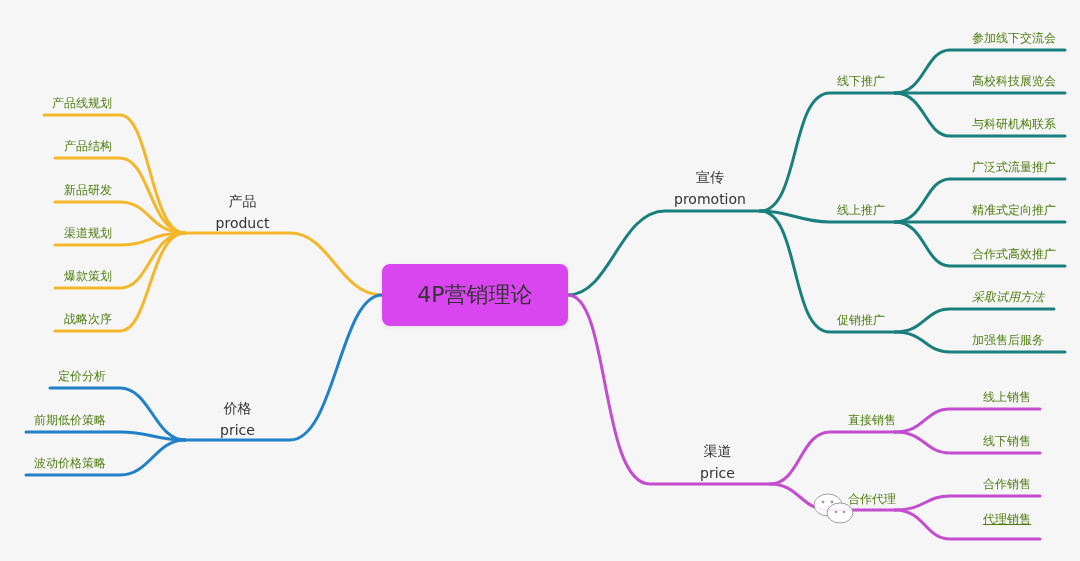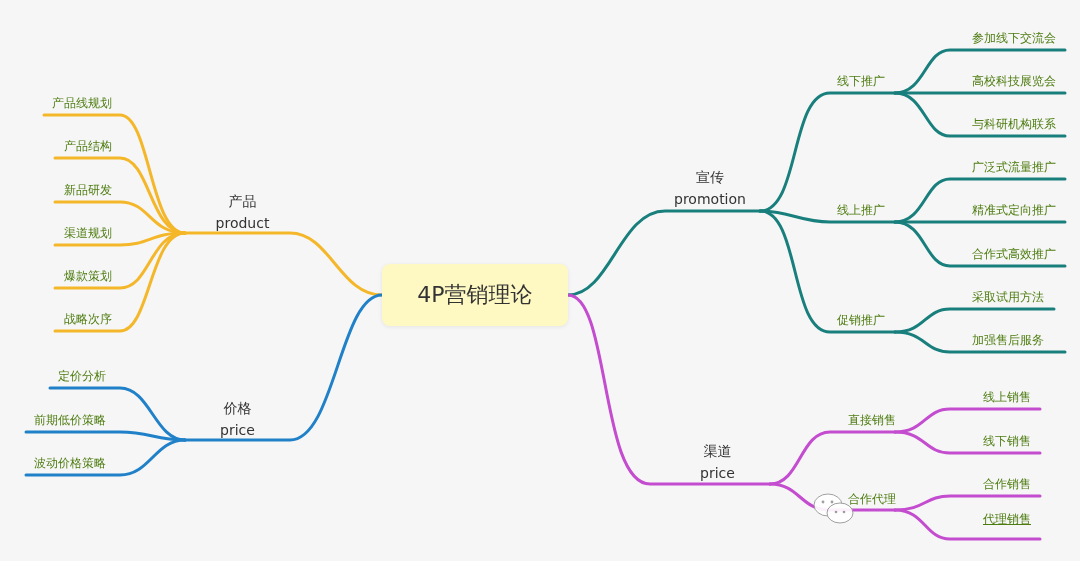--- a/index.html
+++ b/index.html
@@ -2,21 +2,21 @@
 <html><head>
 <meta charset="utf-8">
 <style>
   html, body { margin:0; padding:0; }
   body { width:1080px; height:561px; background:#f6f6f7; position:relative; overflow:hidden;
          font-family:"DejaVu Sans","Liberation Sans",sans-serif; color:#333; }
   svg.links { position:absolute; left:0; top:0; width:1080px; height:561px; }
   .lbl { position:absolute; font-size:12px; color:#4d7c0f; white-space:nowrap; line-height:14px; }
   .lbl.r { text-align:right; }
   .branch { position:absolute; font-size:14px; color:#333; text-align:center; line-height:22px; white-space:nowrap; }
-  .center { position:absolute; left:382px; top:264px; width:186px; height:62px; background:#fef9c3;
+  .center { position:absolute; left:382px; top:264px; width:186px; height:62px; background:#d946ef;
             border-radius:8px; box-shadow:0 1px 4px rgba(0,0,0,0.08);
             display:flex; align-items:center; justify-content:center; font-size:22px; color:#333; }
   .wm { position:absolute; left:812px; top:492px; display:flex; align-items:center; gap:6px; opacity:0.92; }
   .wm .txt { font-size:26px; color:#fff; text-shadow:0 0 1px #555, 1px 1px 1px #777; letter-spacing:1px; white-space:nowrap; }
 </style>
 </head>
 <body>
 
 <svg class="links" viewBox="0 0 1080 561">
   <g fill="none" stroke-width="3" stroke-linecap="round">
@@ -95,21 +95,21 @@
 <div class="lbl" style="left:837px;top:74px;">线下推广</div>
 <div class="lbl" style="left:837px;top:203px;">线上推广</div>
 <div class="lbl" style="left:837px;top:313px;">促销推广</div>
 
 <div class="lbl r" style="left:940px;top:31px;width:116px;">参加线下交流会</div>
 <div class="lbl r" style="left:940px;top:74px;width:116px;">高校科技展览会</div>
 <div class="lbl r" style="left:940px;top:117px;width:116px;">与科研机构联系</div>
 <div class="lbl r" style="left:940px;top:160px;width:116px;">广泛式流量推广</div>
 <div class="lbl r" style="left:940px;top:203px;width:116px;">精准式定向推广</div>
 <div class="lbl r" style="left:940px;top:247px;width:116px;">合作式高效推广</div>
-<div class="lbl" style="left:972px;top:290px;">采取试用方法</div>
+<div class="lbl" style="left:972px;top:290px;font-style:italic;">采取试用方法</div>
 <div class="lbl" style="left:972px;top:333px;">加强售后服务</div>
 
 <div class="branch" style="left:690px;top:440px;width:55px;">
   <div>渠道</div>
   <div>price</div>
 </div>
 <div class="lbl" style="left:848px;top:413px;">直接销售</div>
 <div class="lbl" style="left:848px;top:492px;">合作代理</div>
 <div class="lbl" style="left:983px;top:390px;">线上销售</div>
 <div class="lbl" style="left:983px;top:434px;">线下销售</div>

